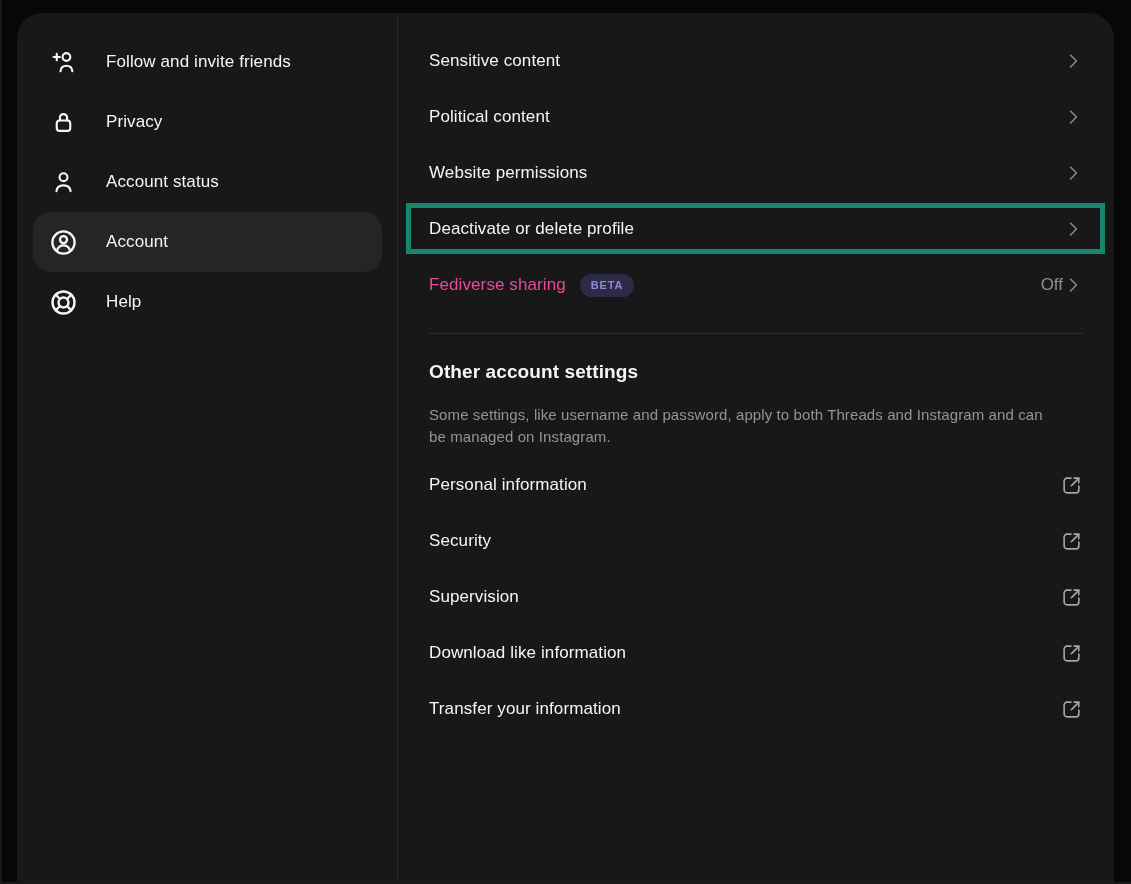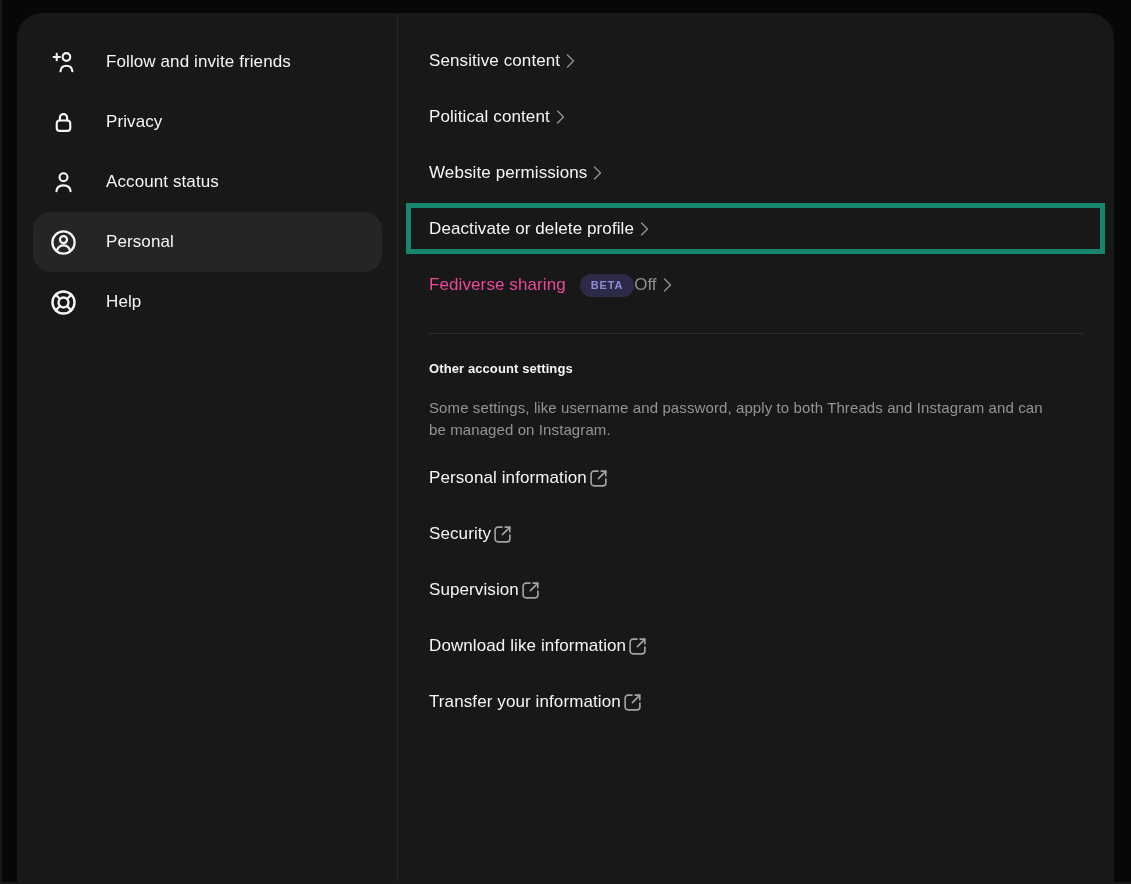--- a/index.html
+++ b/index.html
@@ -33,21 +33,21 @@
   .side-item.selected{background:#252525;}
   .side-icon{
     width:30px;height:30px;flex:0 0 30px;margin-right:15px;
     display:flex;align-items:center;justify-content:center;color:#f3f5f7;
   }
   .side-label{font-size:17px;letter-spacing:.1px;white-space:nowrap;}
 
   
   .main{flex:1;box-sizing:border-box;padding:19px 30px 0 31px;position:relative;}
   .nav-row{
-    height:56px;display:flex;align-items:center;
+    height:56px;display:flex;align-items:center;justify-content:space-between;
     color:#f3f5f7;cursor:pointer;position:relative;
   }
   .nav-row .label{font-size:17px;letter-spacing:.1px;}
   .row-left{display:flex;align-items:center;}
   .row-right{display:flex;align-items:center;}
   .chevron{width:20px;height:20px;color:#8f8f8f;display:flex;align-items:center;justify-content:center;}
   .ext-icon{width:23px;height:23px;color:#a3a3a3;display:flex;align-items:center;justify-content:center;}
 
   .nav-row.dimmed .label{color:#ec4899;}
   .value-text{font-size:17px;color:#8f8f8f;}
@@ -60,21 +60,21 @@
 
   
   .hl::before{
     content:"";position:absolute;left:-23px;right:-22px;top:2px;bottom:3px;
     border:5px solid var(--hl,#17866c);pointer-events:none;z-index:3;
   }
 
   .divider{height:1px;background:#2e2e2e;margin-top:20px;}
 
   .section-title{
-    margin-top:27px;color:#f3f5f7;font-size:13px;font-weight:bold;letter-spacing:.1px;
+    margin-top:27px;color:#f3f5f7;font-size:19px;font-weight:bold;letter-spacing:.1px;
   }
   .section-desc{
     margin-top:21px;color:#949494;font-size:15px;line-height:21.5px;
     max-width:625px;letter-spacing:.1px;
   }
   .ext-rows{margin-top:10px;}
 </style>
 </head>
 <body>
 
@@ -114,21 +114,21 @@
     </div>
 
     <div class="side-item selected">
       <span class="side-icon">
         <svg viewBox="0 0 24 24" width="29" height="29" fill="none" stroke="currentColor" stroke-width="1.9" stroke-linecap="round" stroke-linejoin="round">
           <circle cx="12" cy="12" r="9.2"></circle>
           <circle cx="12" cy="9.6" r="2.9"></circle>
           <path d="M6.6 18.4c.9-2.6 3-4.1 5.4-4.1s4.5 1.5 5.4 4.1"></path>
         </svg>
       </span>
-      <span class="side-label">Personal</span>
+      <span class="side-label">Account</span>
     </div>
 
     <div class="side-item">
       <span class="side-icon">
         <svg viewBox="0 0 24 24" width="29" height="29" fill="none" stroke="currentColor" stroke-width="2" stroke-linecap="round">
           <circle cx="12" cy="12" r="9.1"></circle>
           <circle cx="12" cy="12" r="4.1"></circle>
           <path d="M9.1 9.1 5.6 5.6 M14.9 9.1l3.5-3.5 M14.9 14.9l3.5 3.5 M9.1 14.9l-3.5 3.5"></path>
         </svg>
       </span>

